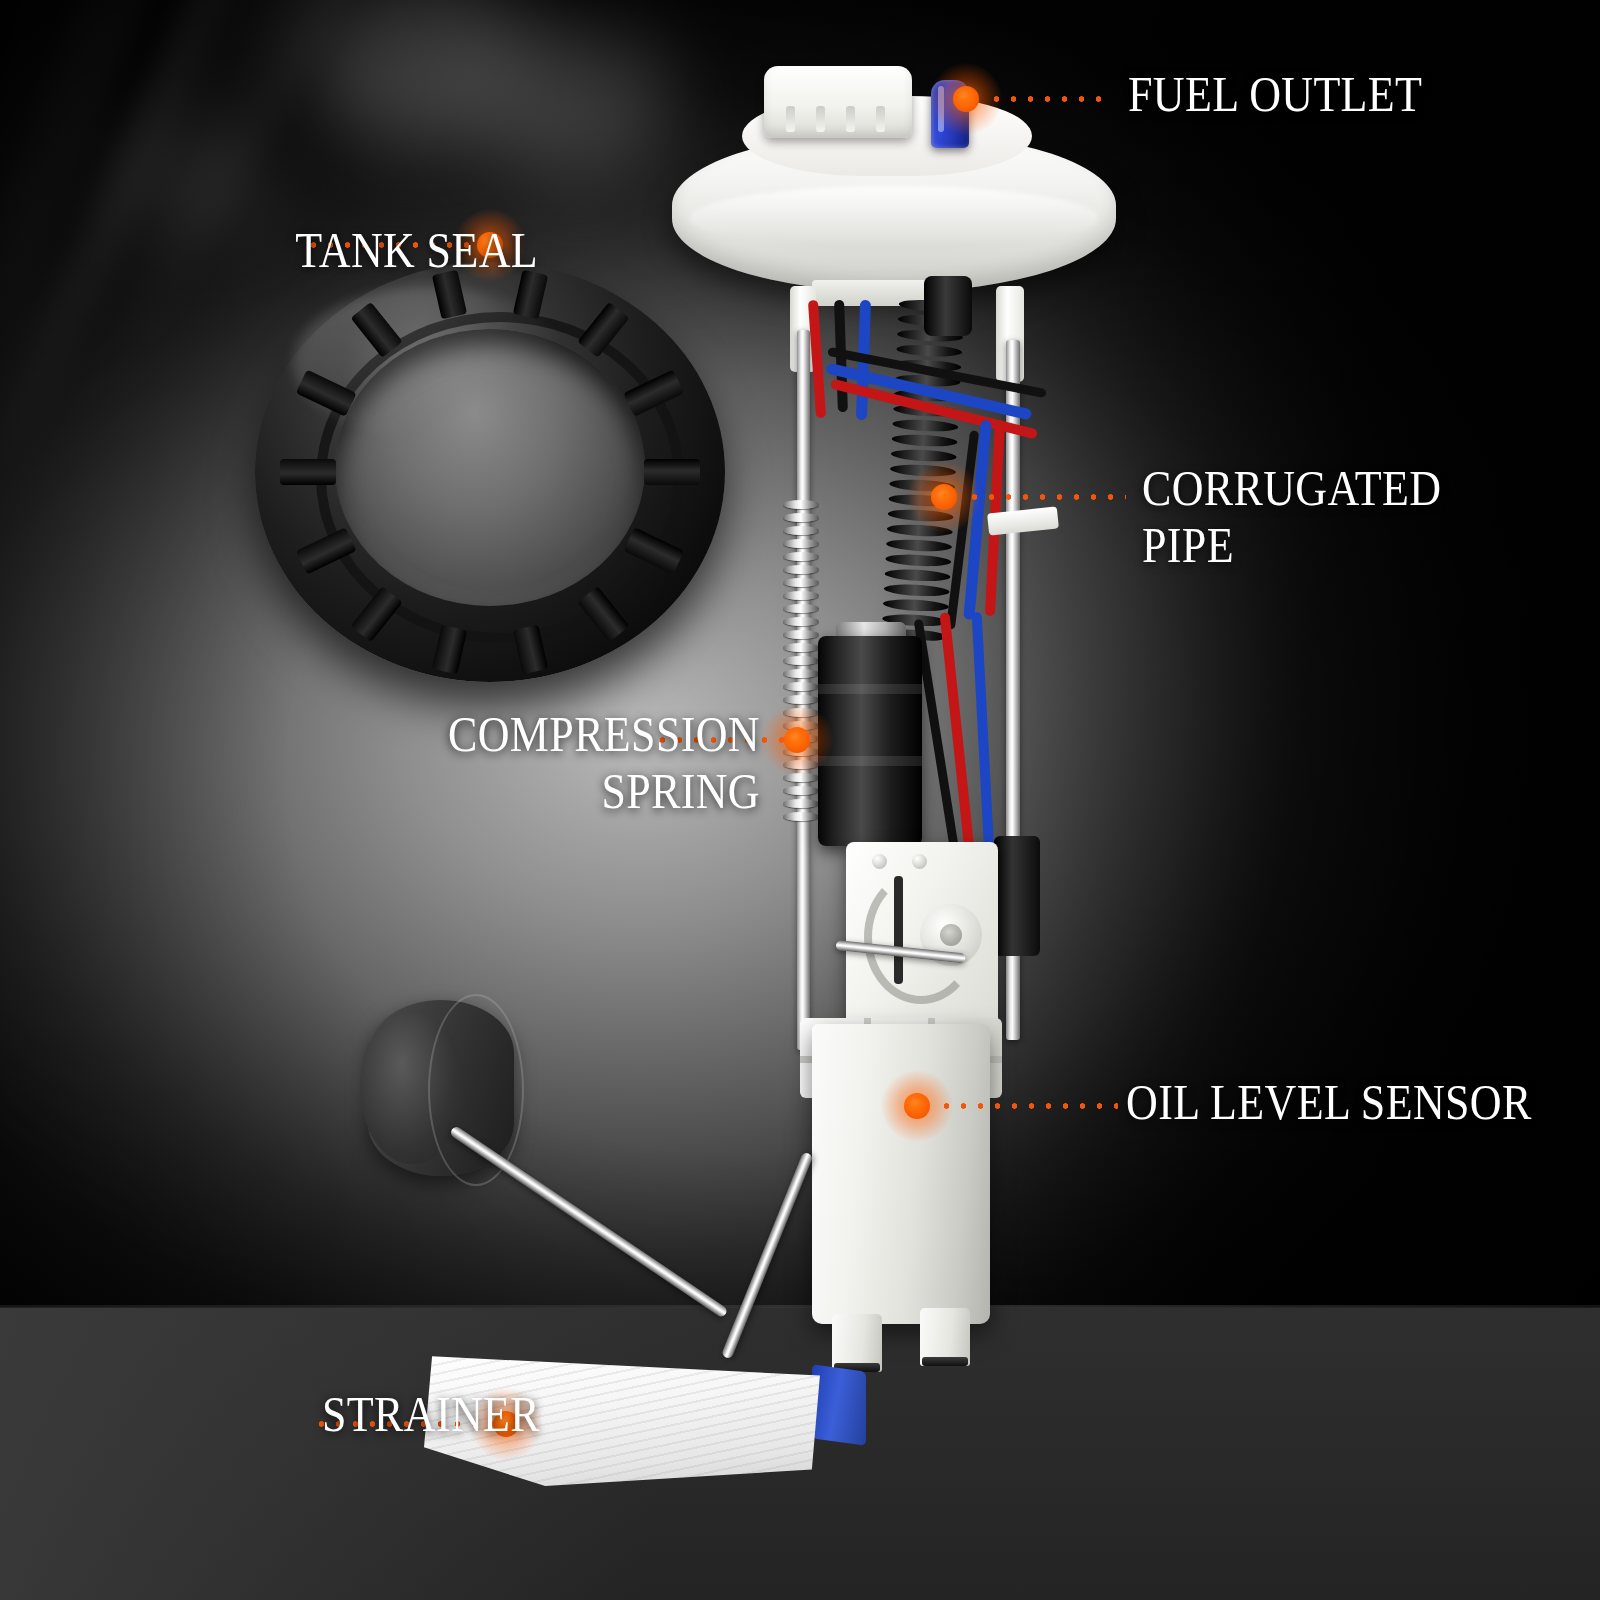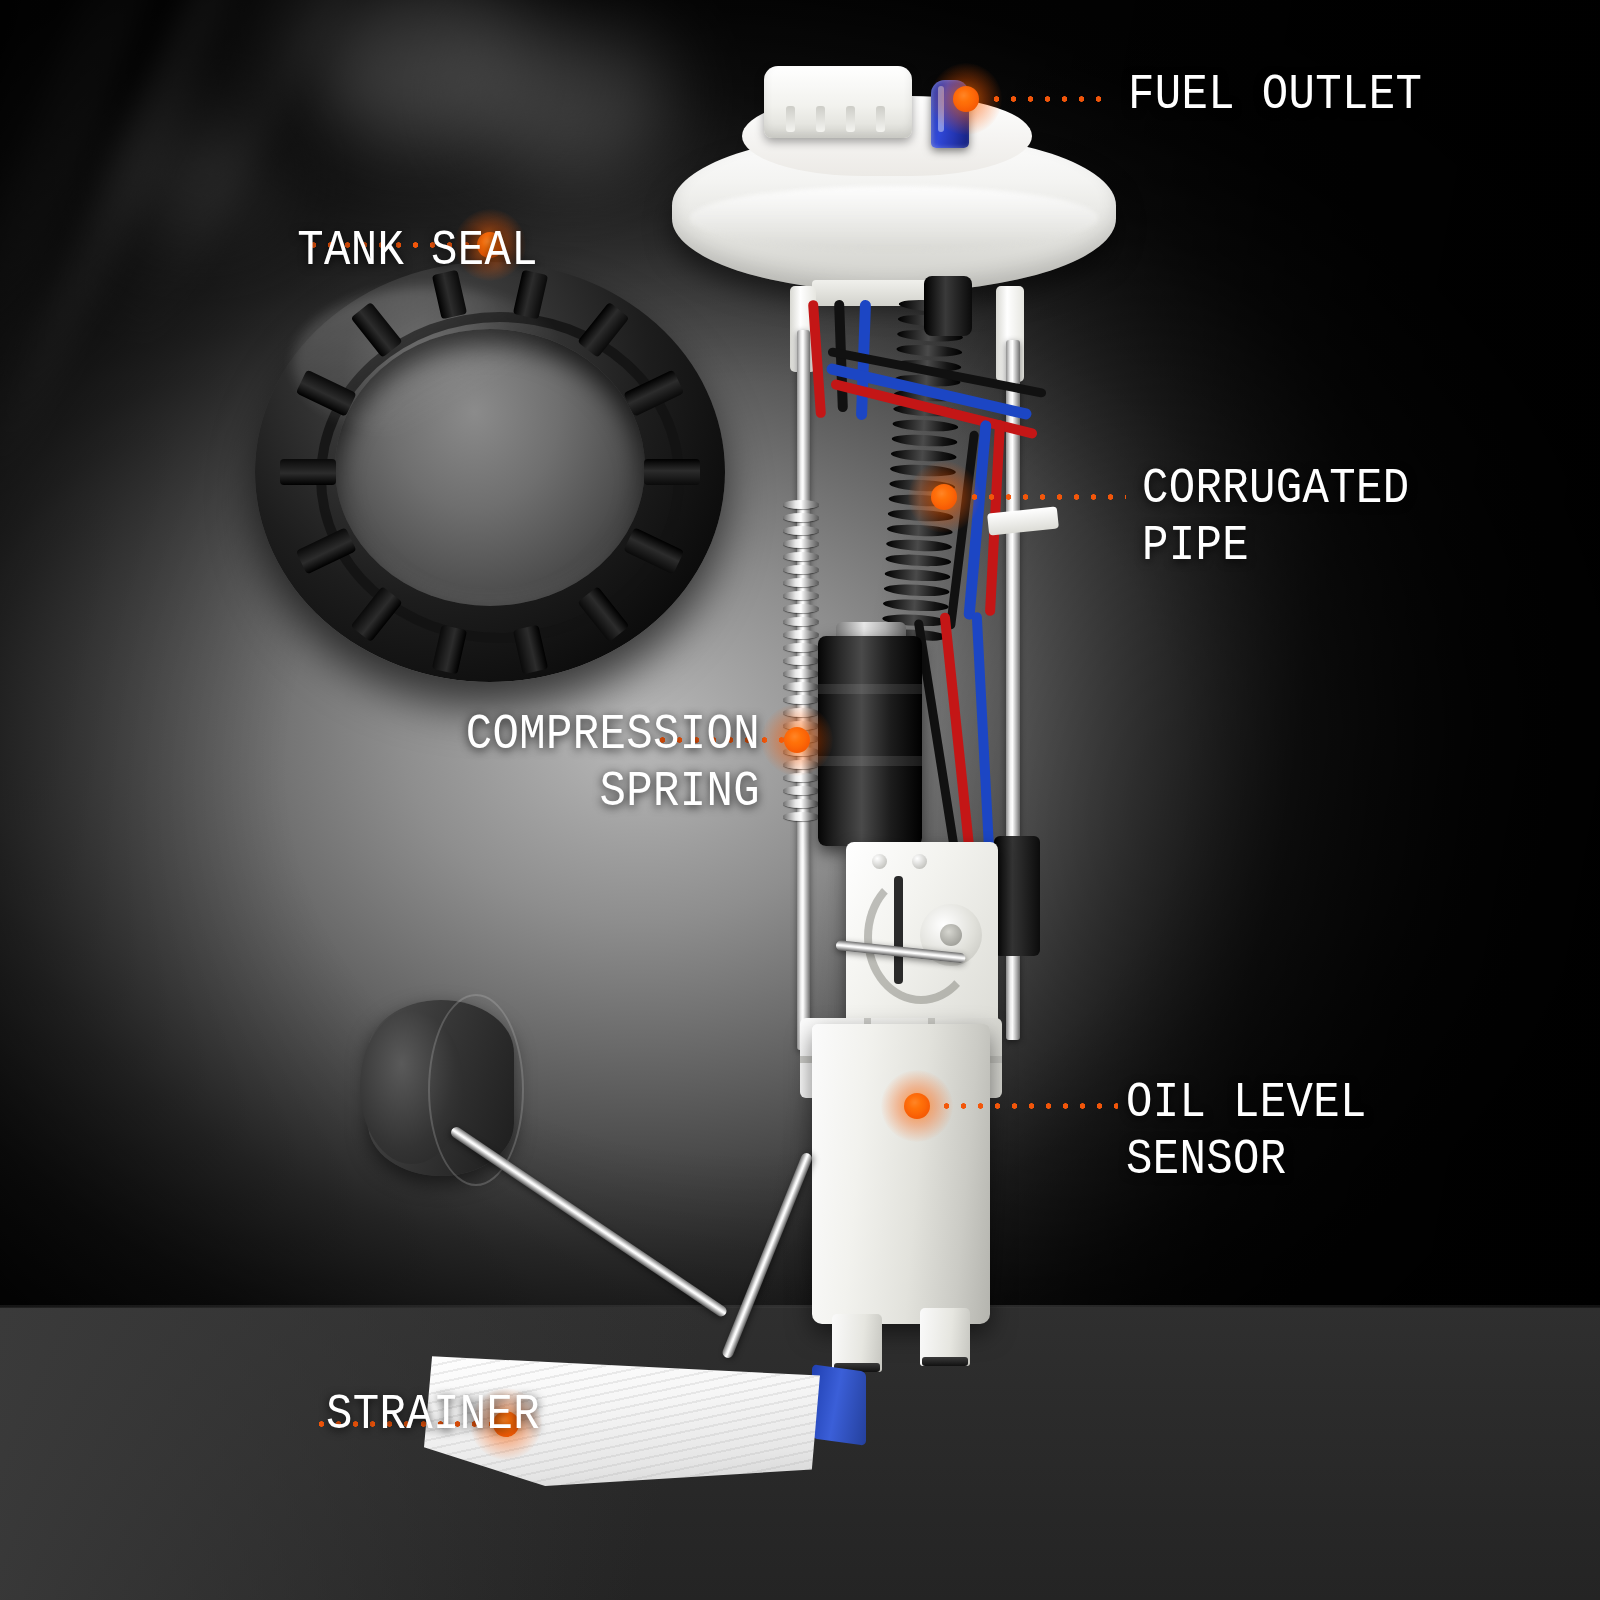--- a/index.html
+++ b/index.html
@@ -1,18 +1,18 @@
 <!DOCTYPE html>
 <html><head>
 <meta charset="utf-8">
 <style>
   html,body{margin:0;padding:0;background:#000;}
   #stage{
     position:relative;width:1600px;height:1600px;overflow:hidden;
-    font-family:Liberation Mono, monospace;
+    font-family:Liberation Serif, serif;
     background:#050505;
   }
 
   
   .bg-base{position:absolute;inset:0;
     background:
       radial-gradient(ellipse 62% 48% at 40% 46%, #b9b9b9 0%, #8e8e8e 24%, #5c5c5c 47%, #2e2e2e 68%, #141414 84%, #060606 100%);
   }
   .bg-vignette{position:absolute;inset:0;
     background:

